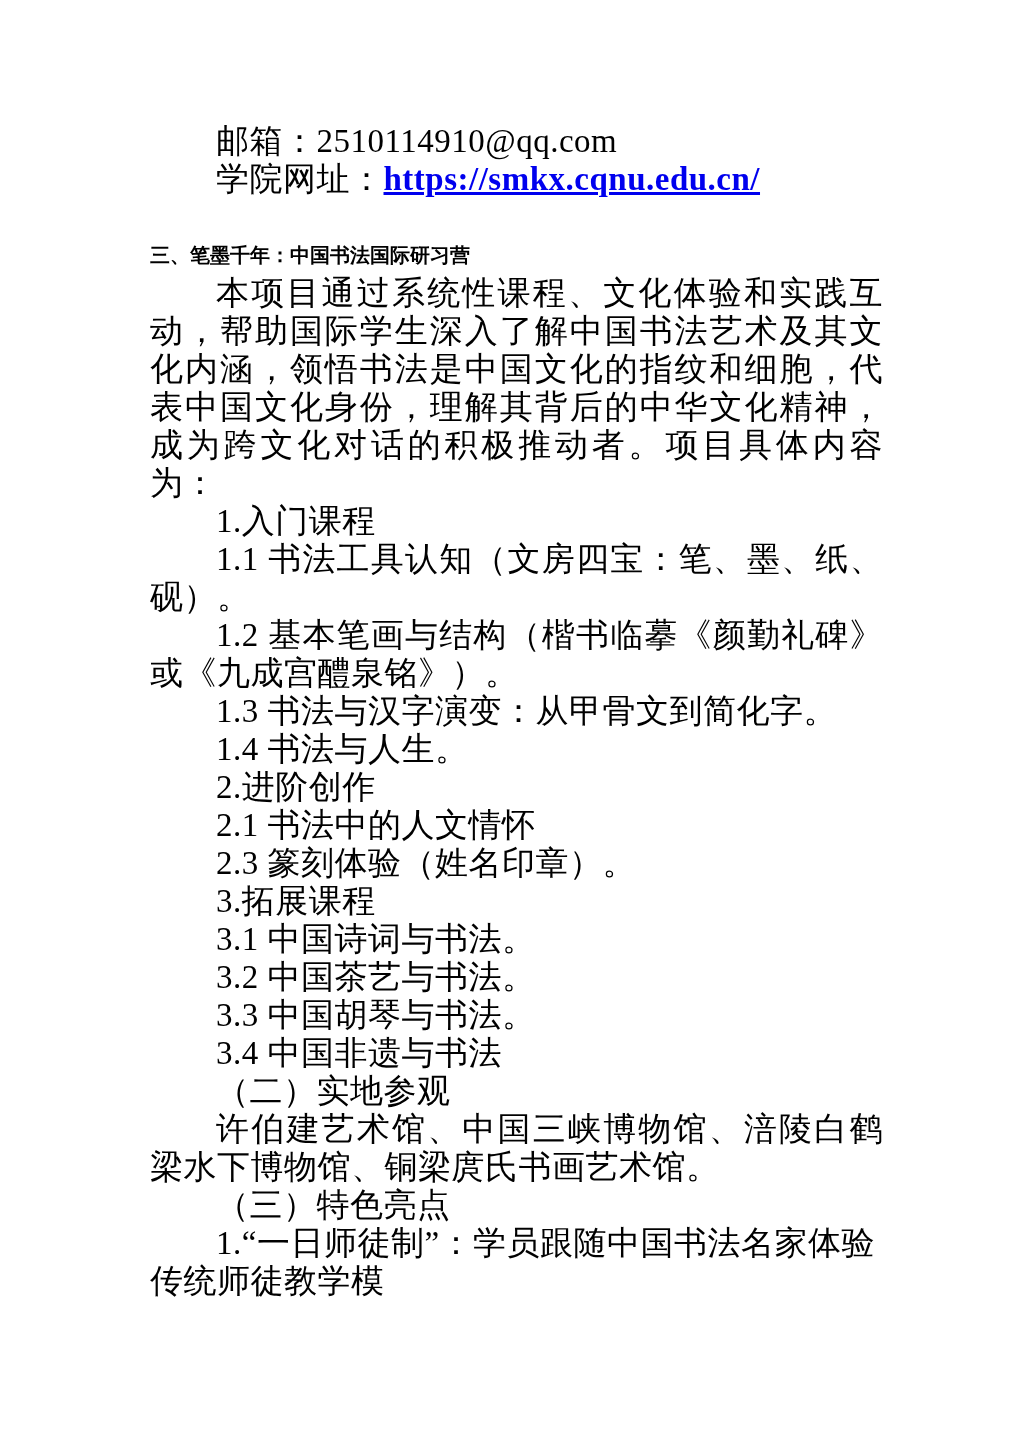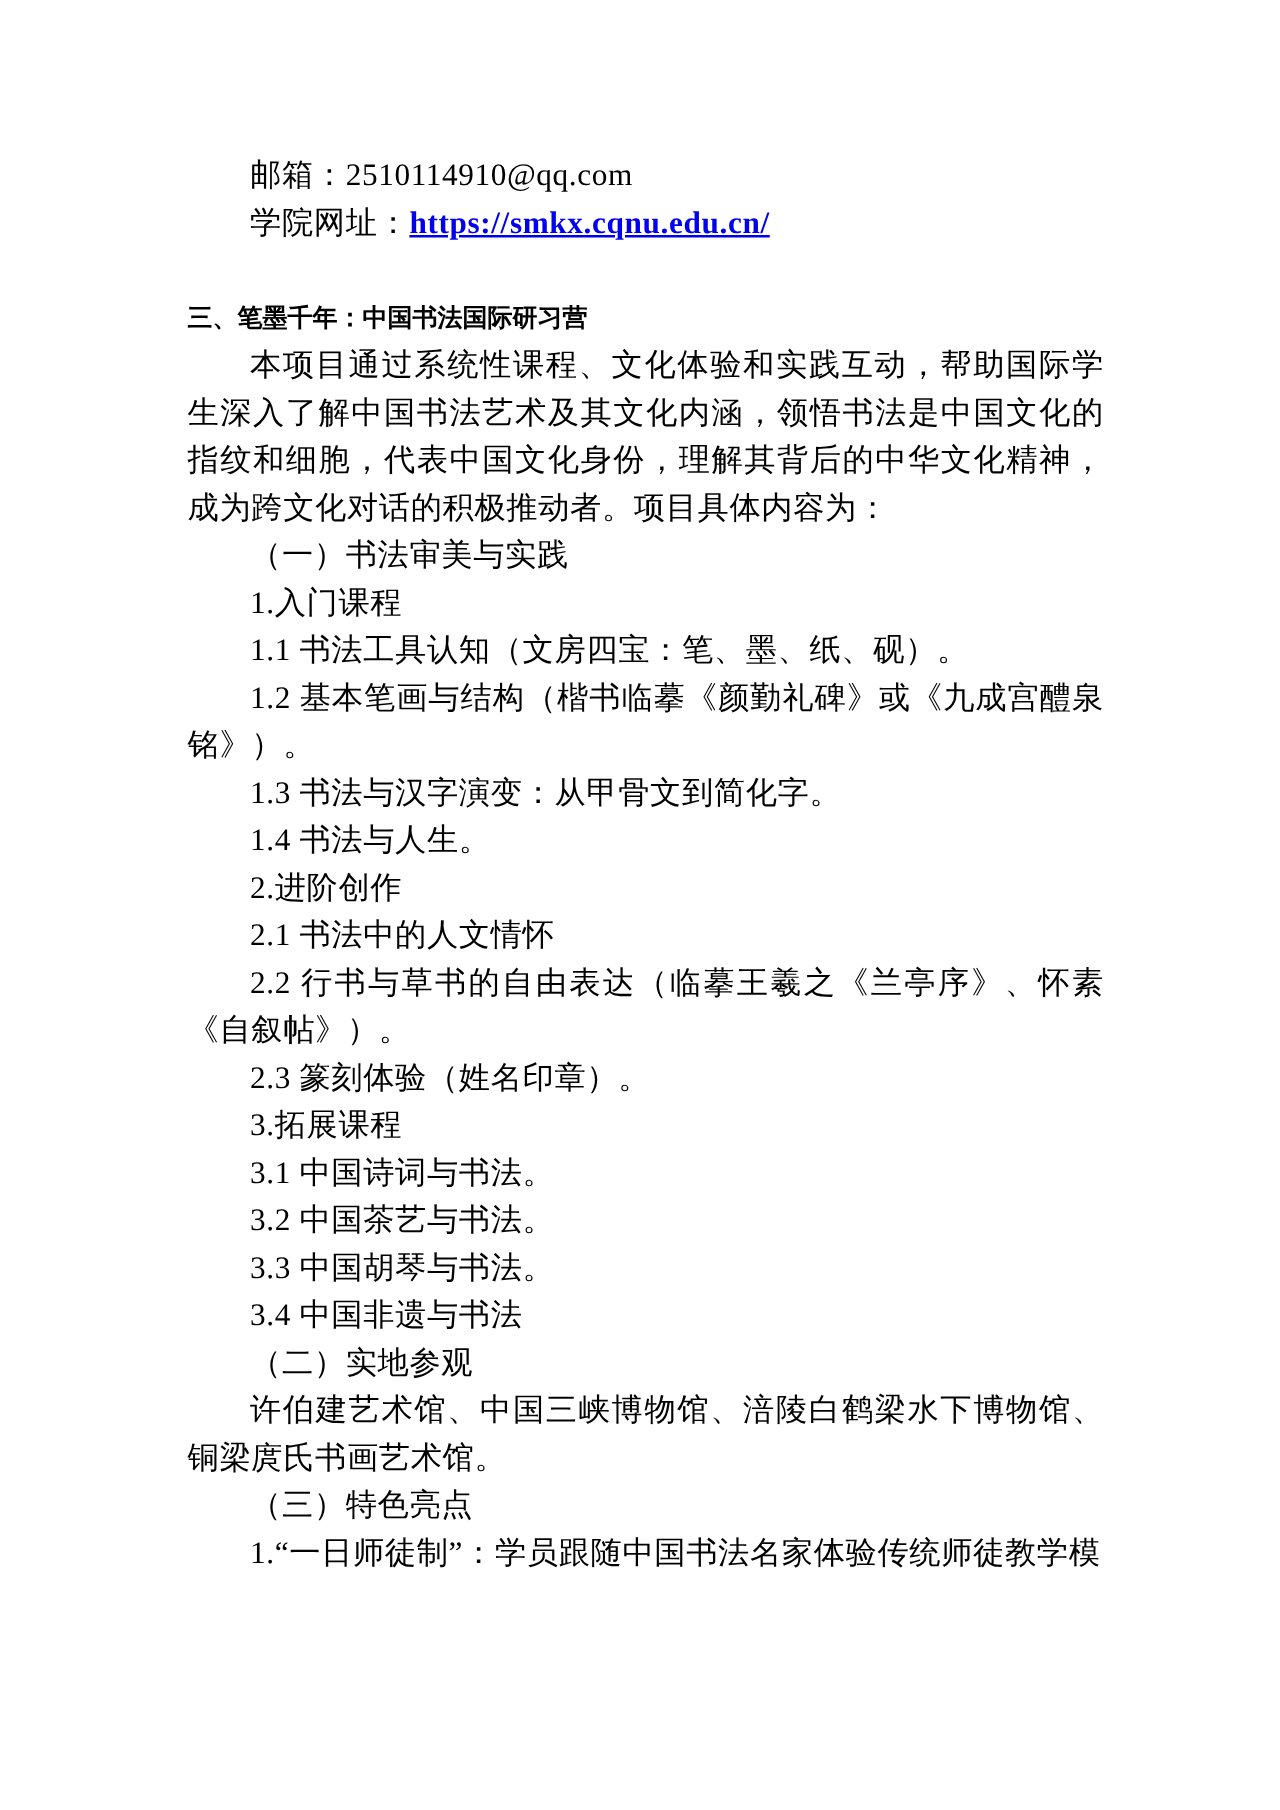--- a/index.html
+++ b/index.html
@@ -13,21 +13,21 @@
     font-family: "Liberation Serif", "DejaVu Serif", serif;
     color: #000000;
   }
   .content {
     position: absolute;
     left: 150px;
     top: 122px;
     width: 733px;
   }
   .line, .para {
-    font-size: 25px;
+    font-size: 33px;
     line-height: 38px;
     text-align: justify;
     text-indent: 2em;
     letter-spacing: 0.5px;
   }
   .para { text-justify: inter-ideograph; }
   .heading {
     font-size: 20px;
     line-height: 38px;
     font-weight: bold;
@@ -51,37 +51,35 @@
     <p class="line"><span>邮箱：</span><span>2510114910@qq.com</span></p>
 
     <p class="line"><span>学院网址：</span><a class="link">https://smkx.cqnu.edu.cn/</a></p>
 
     <h2 class="heading">三、笔墨千年：中国书法国际研习营</h2>
 
     <p class="para">本项目通过系统性课程、文化体验和实践互动，帮助国际学生深入了解中国书法艺术及其文化内涵，领悟书法是中国文化的指纹和细胞，代表中国文化身份，理解其背后的中华文化精神，成为跨文化对话的积极推动者。项目具体内容为：</p>
 
     <div>
 
-        <p class="para">（一）书法审美与实践</p>
 
         <p class="para">1.入门课程</p>
 
         <p class="para">1.1 书法工具认知（文房四宝：笔、墨、纸、砚）。</p>
 
         <p class="para">1.2 基本笔画与结构（楷书临摹《颜勤礼碑》或《九成宫醴泉铭》）。</p>
 
         <p class="para">1.3 书法与汉字演变：从甲骨文到简化字。</p>
 
         <p class="para">1.4 书法与人生。</p>
 
         <p class="para">2.进阶创作</p>
 
         <p class="para">2.1 书法中的人文情怀</p>
 
-        <p class="para">2.2 行书与草书的自由表达（临摹王羲之《兰亭序》、怀素《自叙帖》）。</p>
 
         <p class="para">2.3 篆刻体验（姓名印章）。</p>
 
 
         <p class="para">3.拓展课程</p>
 
         <p class="para">3.1 中国诗词与书法。</p>
 
         <p class="para">3.2 中国茶艺与书法。</p>
 

